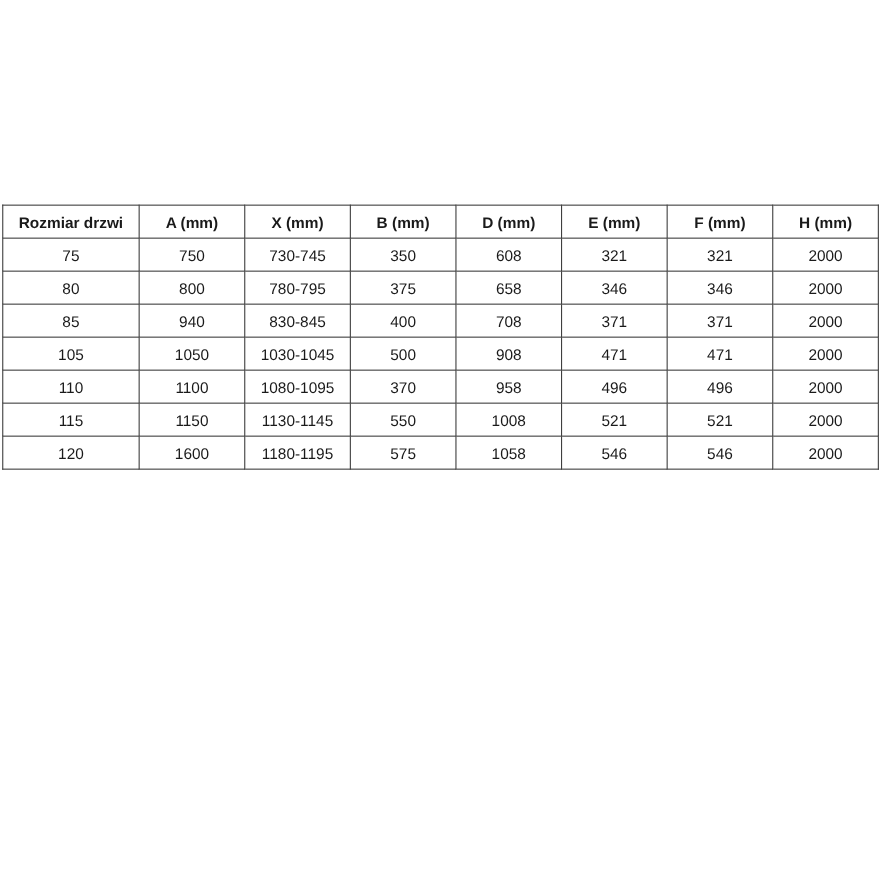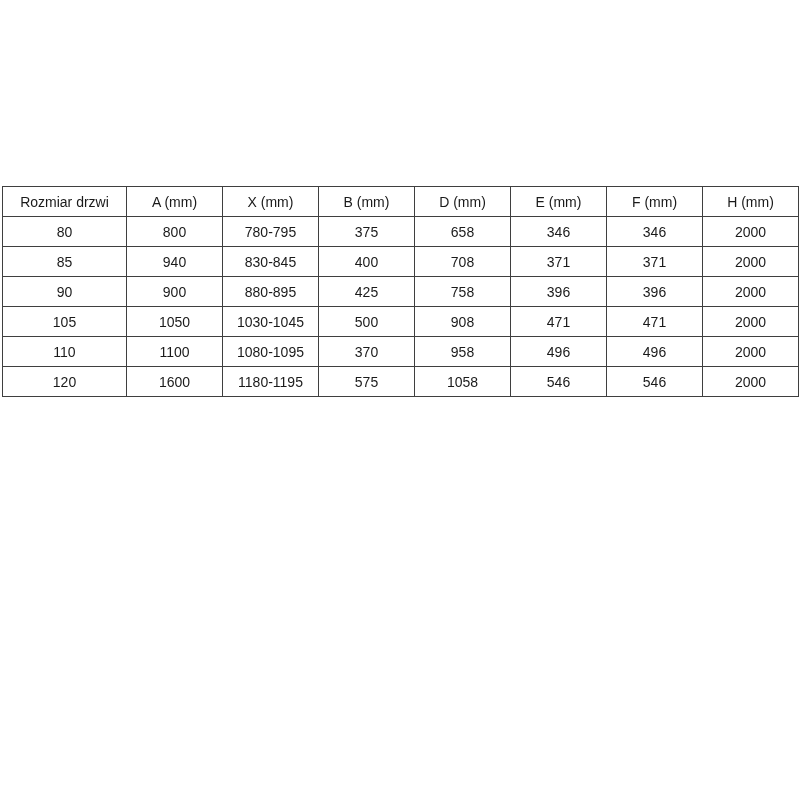--- a/index.html
+++ b/index.html
@@ -31,21 +31,21 @@
     text-align: center;
     vertical-align: middle;
     font-size: 14px;
     color: #1a1a1a;
     height: 29px;
     padding: 0;
     white-space: nowrap;
     overflow: hidden;
   }
   table.size-table th {
-    font-weight: normal;
+    font-weight: bold;
   }
   col.col-first { width: 124px; }
   col.col-rest  { width: 96px; }
 </style>
 </head>
 <body>
 
 <div class="page">
   <table class="size-table">
     <colgroup>
@@ -65,47 +65,47 @@
         <th>X (mm)</th>
         <th>B (mm)</th>
         <th>D (mm)</th>
         <th>E (mm)</th>
         <th>F (mm)</th>
         <th>H (mm)</th>
       </tr>
     </thead>
     <tbody>
         <tr>
+          <td>75</td>
+          <td>750</td>
+          <td>730-745</td>
+          <td>350</td>
+          <td>608</td>
+          <td>321</td>
+          <td>321</td>
+          <td>2000</td>
+        </tr>
+        <tr>
           <td>80</td>
           <td>800</td>
           <td>780-795</td>
           <td>375</td>
           <td>658</td>
           <td>346</td>
           <td>346</td>
           <td>2000</td>
         </tr>
         <tr>
           <td>85</td>
           <td>940</td>
           <td>830-845</td>
           <td>400</td>
           <td>708</td>
           <td>371</td>
           <td>371</td>
-          <td>2000</td>
-        </tr>
-        <tr>
-          <td>90</td>
-          <td>900</td>
-          <td>880-895</td>
-          <td>425</td>
-          <td>758</td>
-          <td>396</td>
-          <td>396</td>
           <td>2000</td>
         </tr>
         <tr>
           <td>105</td>
           <td>1050</td>
           <td>1030-1045</td>
           <td>500</td>
           <td>908</td>
           <td>471</td>
           <td>471</td>
@@ -115,20 +115,30 @@
           <td>110</td>
           <td>1100</td>
           <td>1080-1095</td>
           <td>370</td>
           <td>958</td>
           <td>496</td>
           <td>496</td>
           <td>2000</td>
         </tr>
         <tr>
+          <td>115</td>
+          <td>1150</td>
+          <td>1130-1145</td>
+          <td>550</td>
+          <td>1008</td>
+          <td>521</td>
+          <td>521</td>
+          <td>2000</td>
+        </tr>
+        <tr>
           <td>120</td>
           <td>1600</td>
           <td>1180-1195</td>
           <td>575</td>
           <td>1058</td>
           <td>546</td>
           <td>546</td>
           <td>2000</td>
         </tr>
       </tbody>

